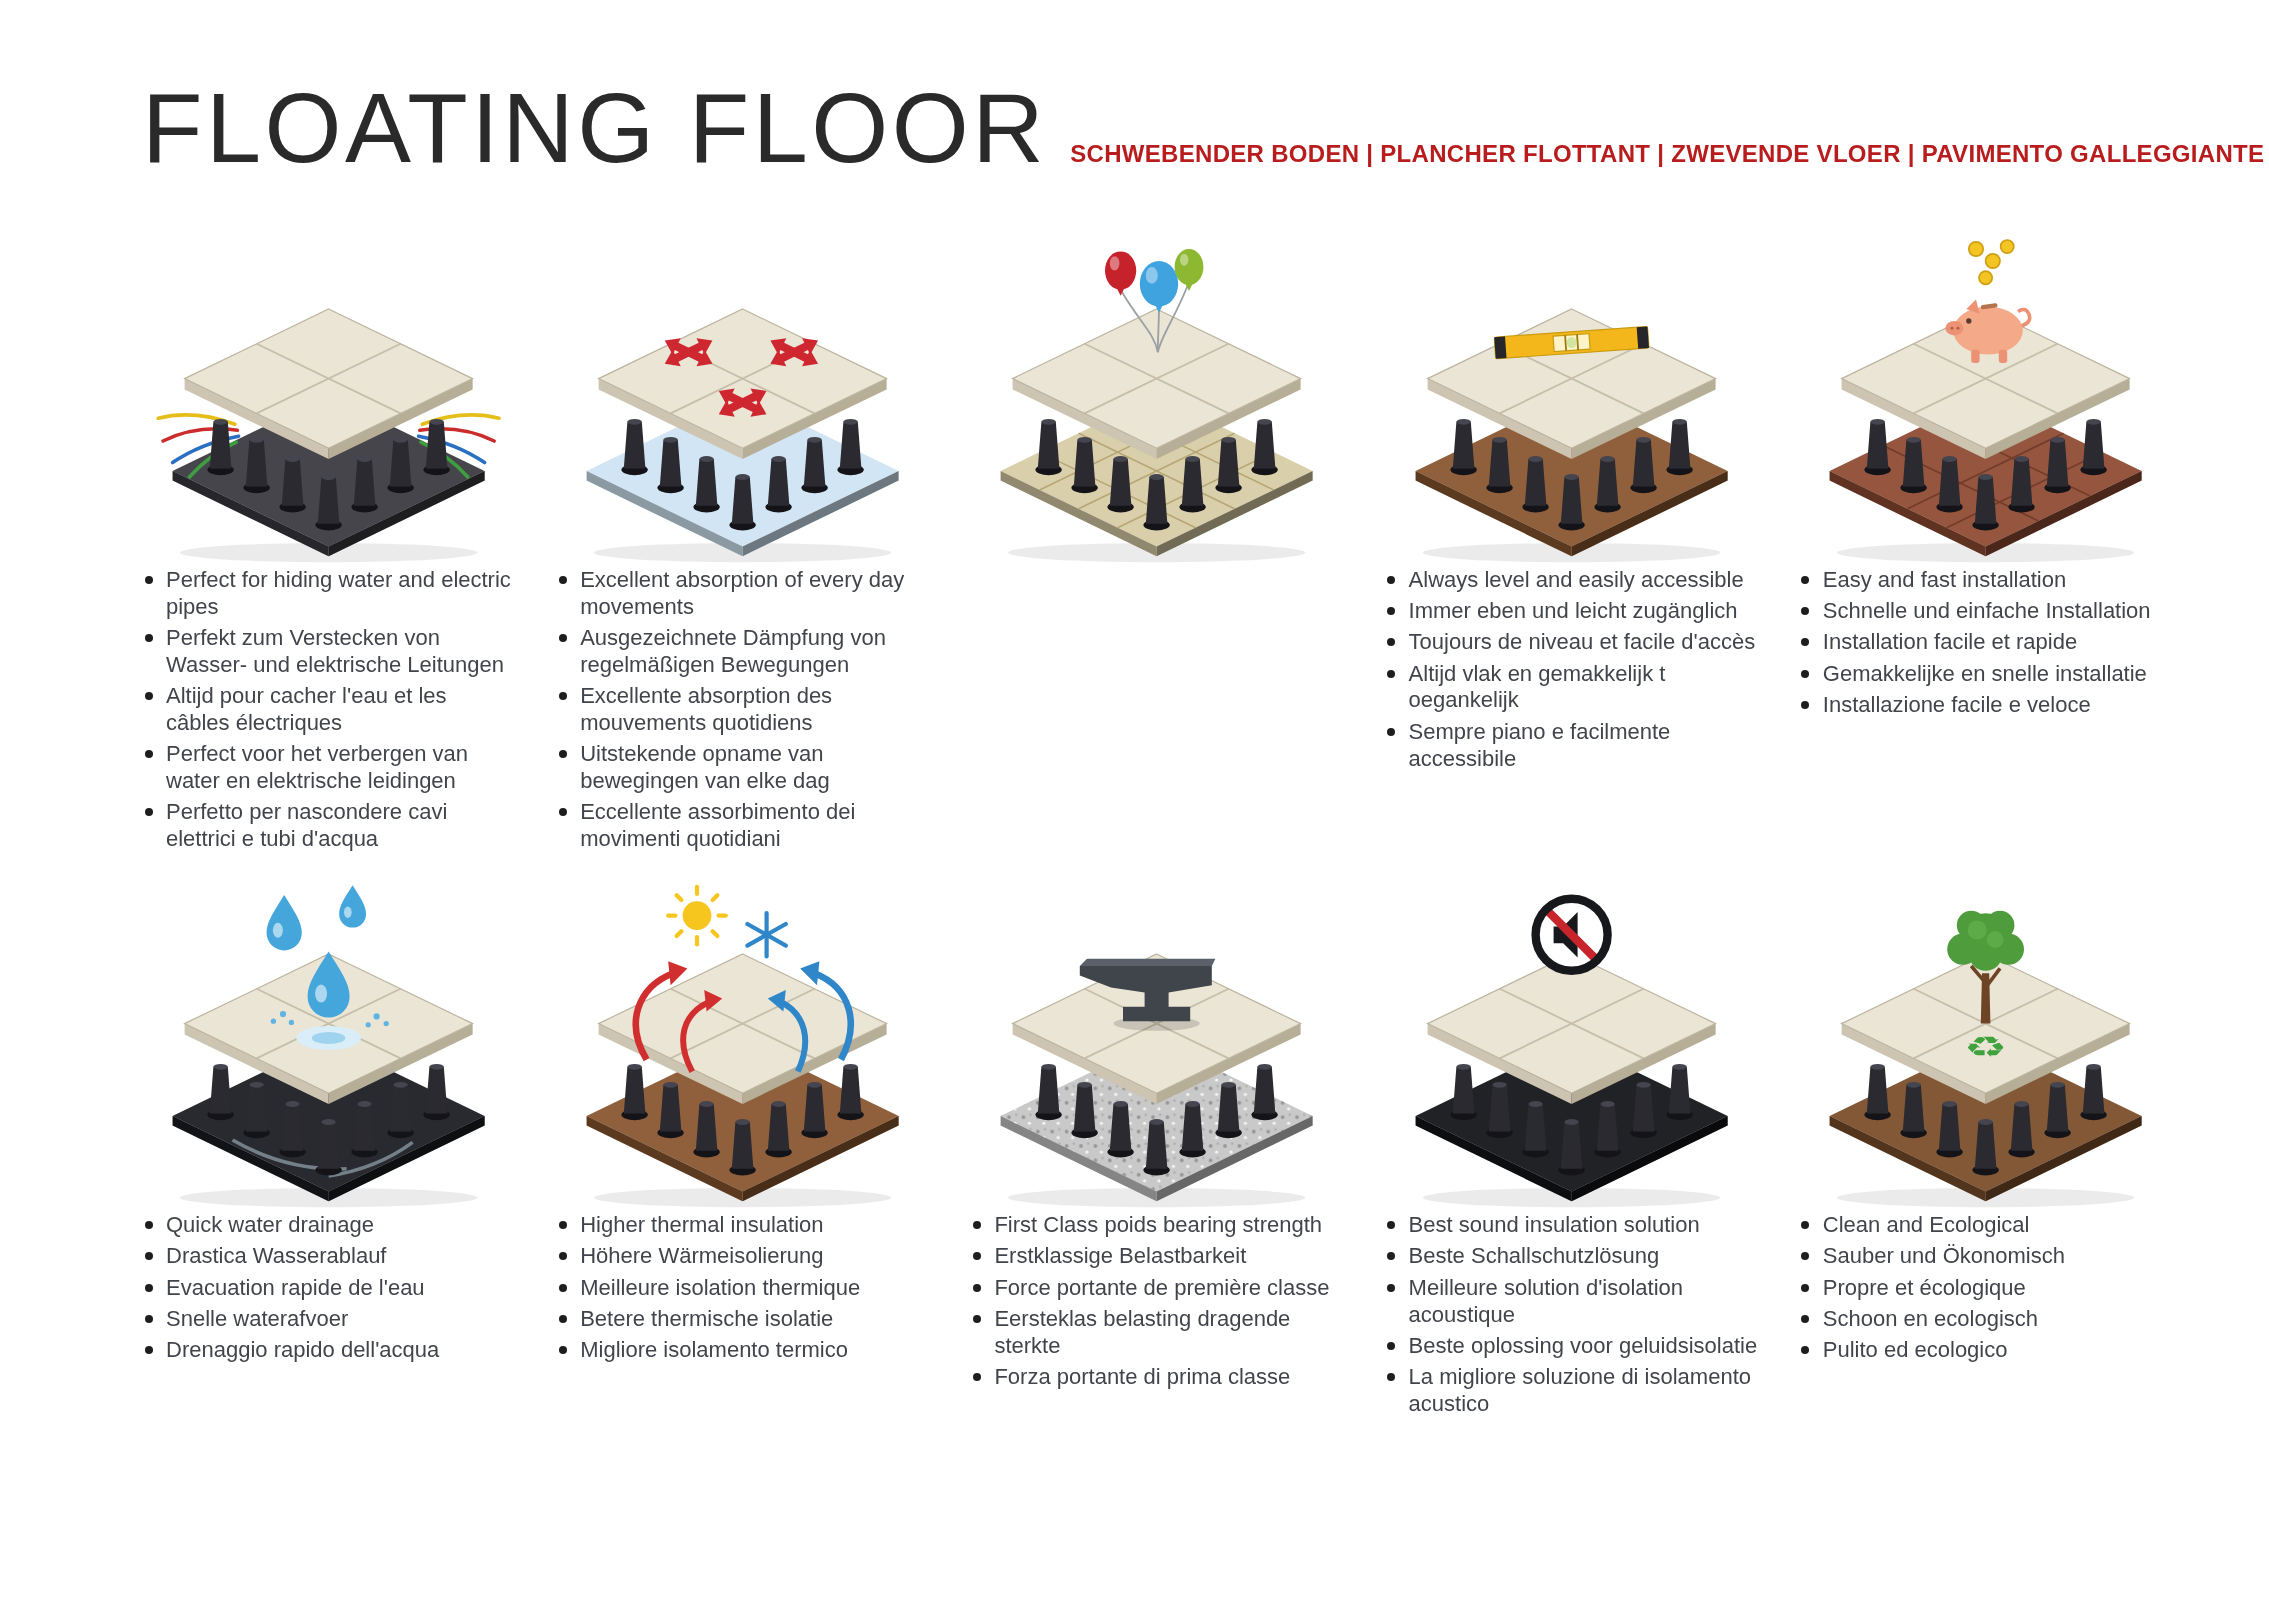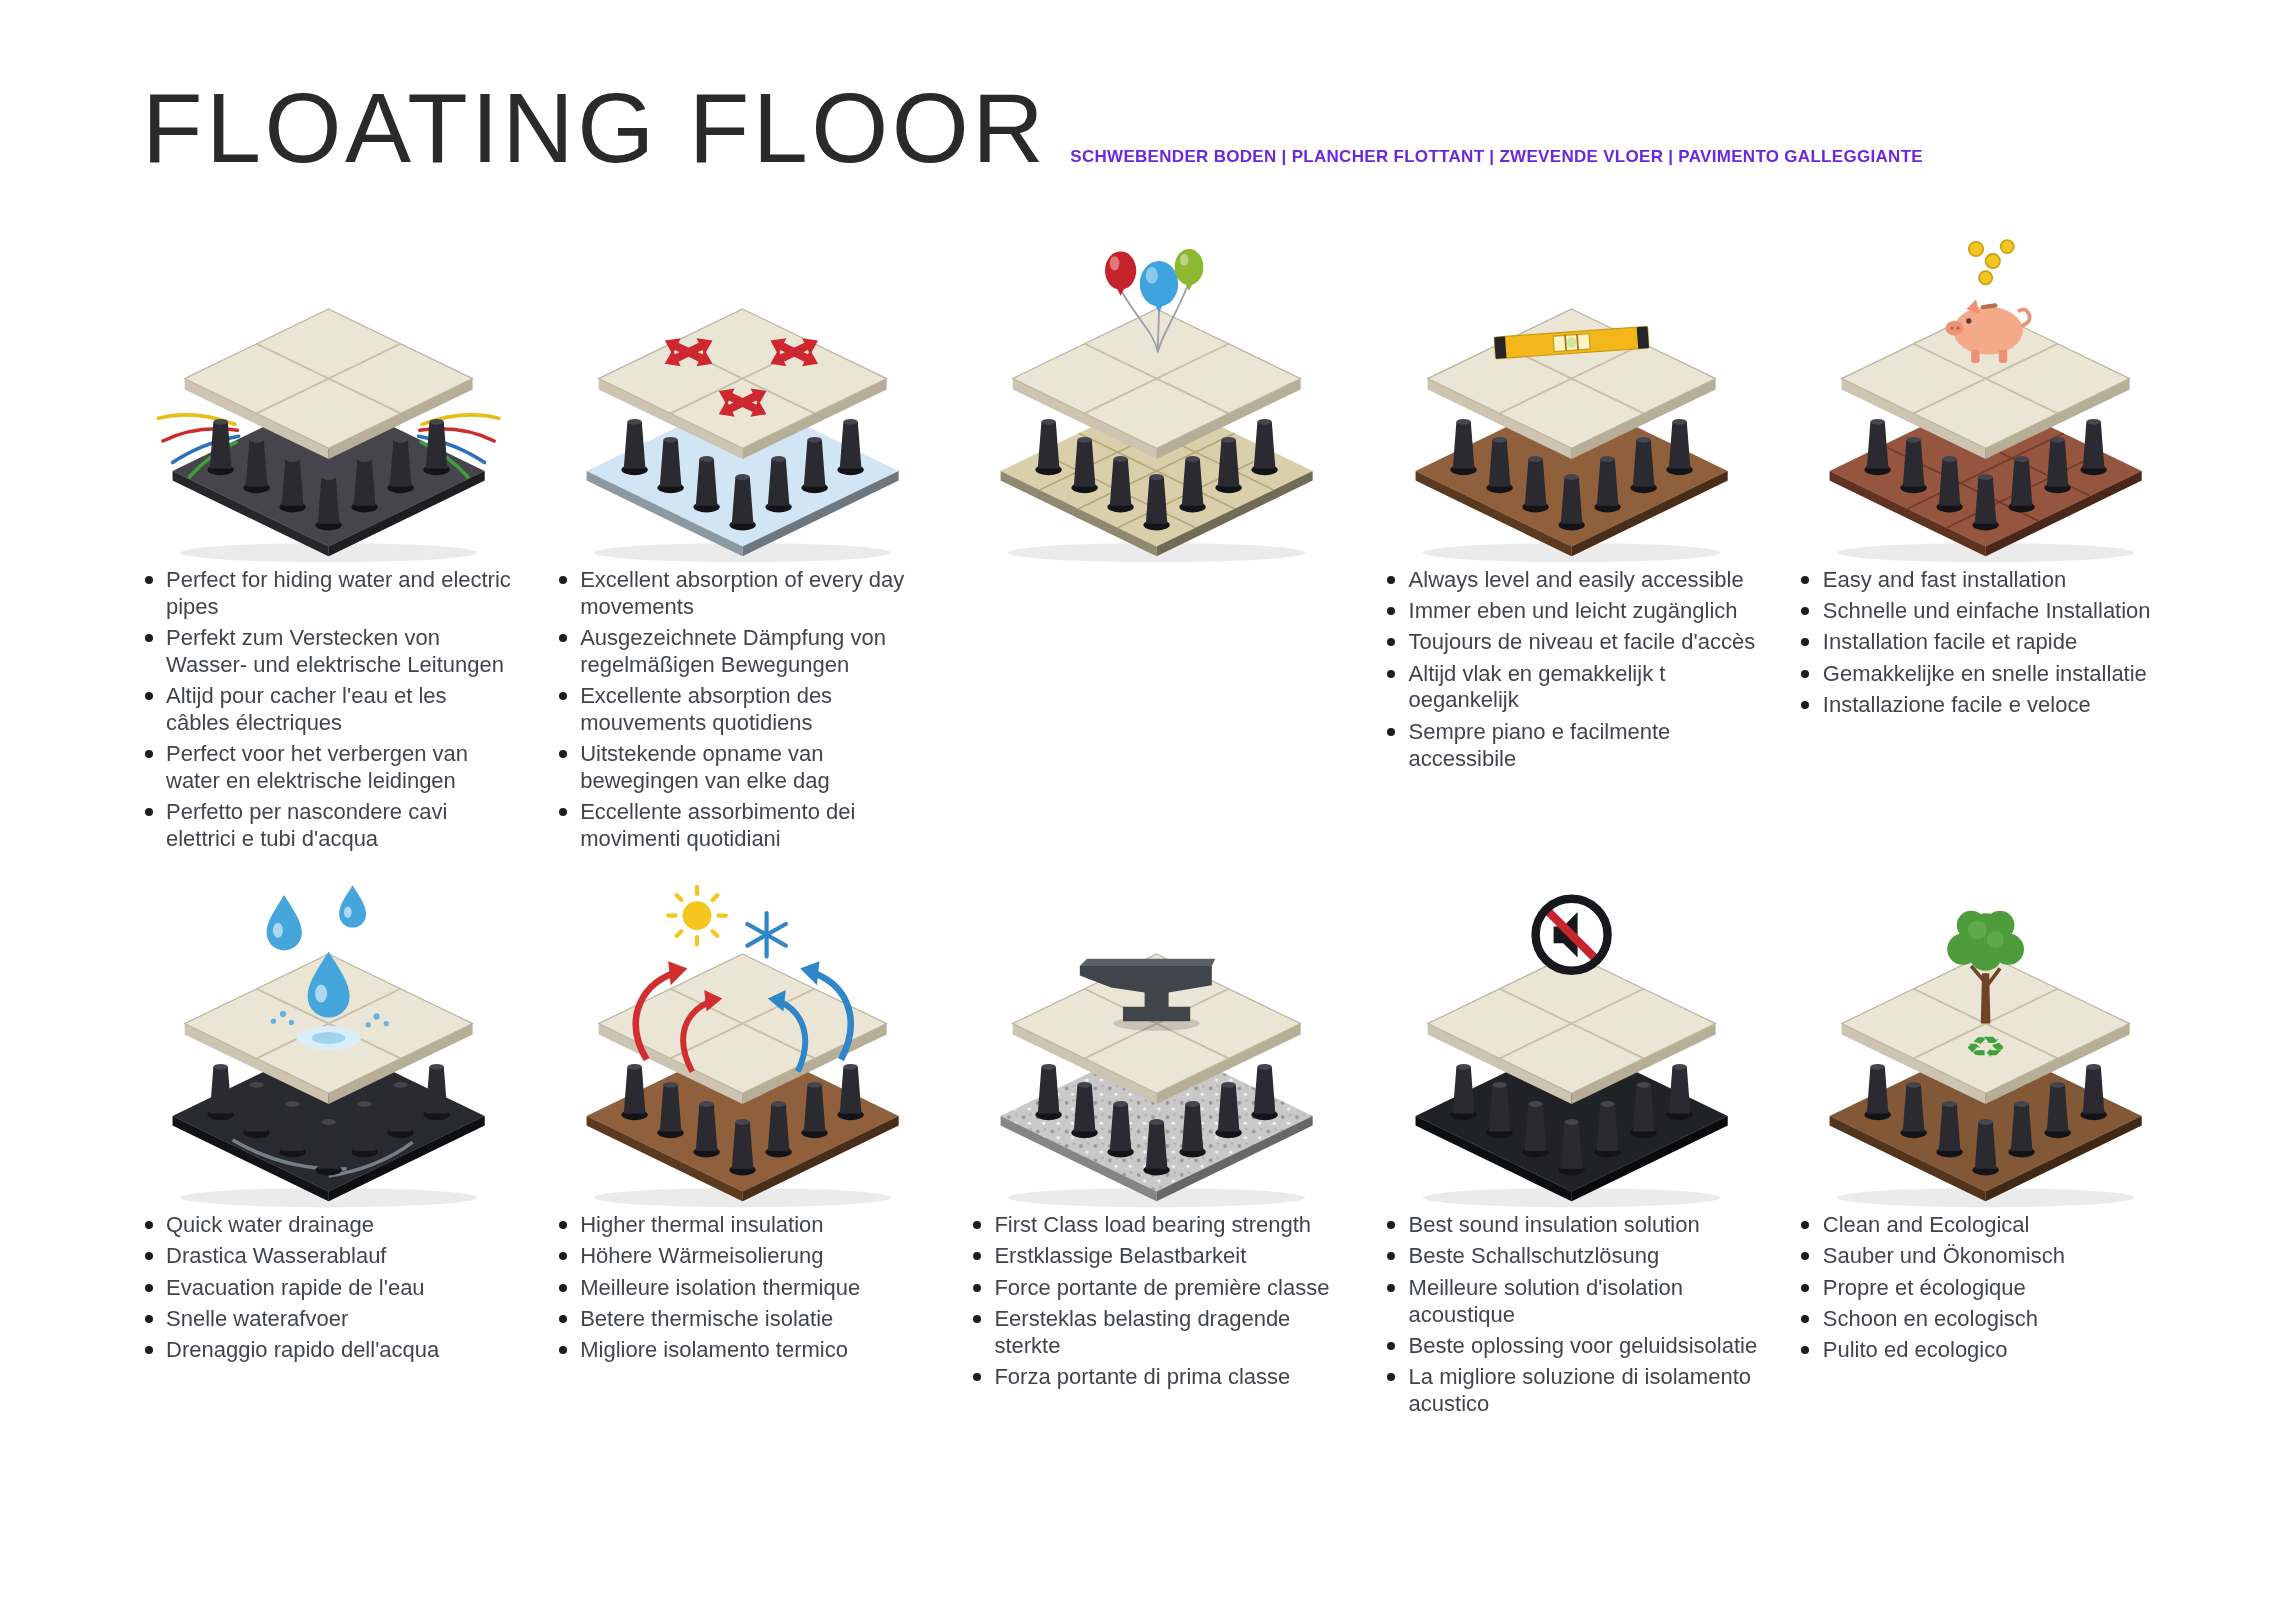--- a/index.html
+++ b/index.html
@@ -1,21 +1,21 @@
 <!DOCTYPE html>
 <html style="font-size:14px"><head>
 <meta charset="utf-8">
 <style>
   * { margin:0; padding:0; box-sizing:border-box; }
   html,body { width:2270px; height:1618px; }
   body { background:#ffffff; font-family:"Liberation Sans","DejaVu Sans",sans-serif; color:#41454b; overflow:hidden; }
   .page { padding:78px 98px 0 142px; }
   .header { display:flex; align-items:baseline; gap:23px; margin-bottom:60px; }
   .title { font-size:99px; font-weight:100; letter-spacing:3.5px; color:#2a2a2a; line-height:1; white-space:nowrap; }
-  .subtitle { font-size:17px; font-weight:700; color:#6d28d9; letter-spacing:0.3px; white-space:nowrap; }
+  .subtitle { font-size:24px; font-weight:700; color:#b91c1c; letter-spacing:0.3px; white-space:nowrap; }
   .grid { display:grid; grid-template-columns:repeat(5,1fr); column-gap:41px; }
   .grid.row2 { margin-top:25px; }
   .feature { display:flex; flex-direction:column; }
   .illus { width:100%; height:330px; display:block; }
   .flist { list-style:none; font-size:22px; line-height:1.22; color:#41454b; }
   .flist li { position:relative; padding-left:24px; margin-bottom:4.4px; }
   .flist li::before { content:""; position:absolute; left:2.7px; top:8.9px; width:8px; height:8px; border-radius:50%; background:#1e1e1e; }
 </style>
 </head>
 <body>
@@ -319,21 +319,21 @@
         <polygon points="150,132 280,195 150,258 20,195" fill="url(#gravelPat)" opacity=".85"></polygon>
         <use href="#g-upper"></use>
         <g>
           <ellipse cx="150" cy="118" rx="36" ry="6" fill="#000000" opacity=".15"></ellipse>
           <polygon points="86,70 196,70 196,86 160,92 160,104 178,104 178,116 122,116 122,104 140,104 140,92 112,88 86,78" fill="#40454c"></polygon>
           <polygon points="86,70 196,70 199,64 92,64" fill="#5a616b"></polygon>
         </g>
       </svg>
       <ul class="flist">
 
-      <li>First Class load bearing strength</li>
+      <li>First Class poids bearing strength</li>
           <li>Erstklassige Belastbarkeit</li>
           <li>Force portante de première classe</li>
           <li>Eersteklas belasting dragende sterkte</li>
           <li>Forza portante di prima classe</li>
         </ul>
     </figure>
 
     <figure class="feature">
       <svg class="illus" viewBox="0 0 300 275" preserveAspectRatio="xMidYMax meet">
         <use href="#g-under" color="#141519"></use>

